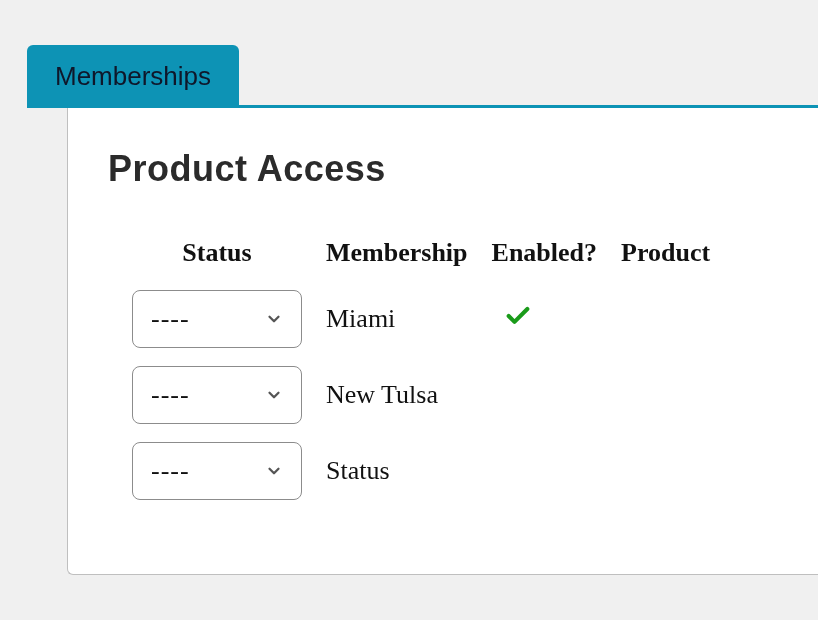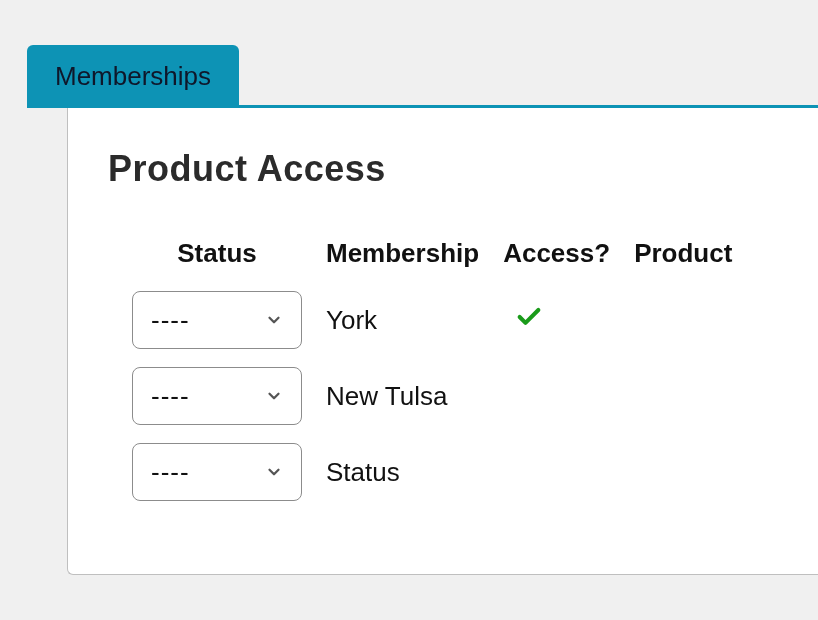--- a/index.html
+++ b/index.html
@@ -41,20 +41,21 @@
       font-size: 36px;
       font-weight: 800;
       color: #2b2b2b;
       margin-bottom: 30px;
       letter-spacing: 0.5px;
     }
     table {
       border-collapse: separate;
       border-spacing: 0 18px;
       margin-left: 12px;
+      font-family: Liberation Serif, serif;
     }
     th {
       font-size: 26px;
       font-weight: 700;
       color: #111;
       text-align: right;
       padding: 0 12px 4px 12px;
     }
     th:first-child { text-align: center; }
     td {
@@ -105,37 +106,37 @@
 </div>
 
 <div class="panel">
   <h1>Product Access</h1>
 
   <table>
     <thead>
       <tr>
         <th>Status</th>
         <th>Membership</th>
-        <th>Access?</th>
+        <th>Enabled?</th>
         <th>Product</th>
       </tr>
     </thead>
     <tbody>
       <tr>
         <td>
           <div class="select-wrap">
             <span class="select-value">----</span>
             <span class="chevron">
               <svg viewBox="0 0 24 24" width="18" height="18" fill="none" stroke="#555" stroke-width="3" stroke-linecap="round" stroke-linejoin="round">
                   <polyline points="6 9 12 15 18 9"></polyline>
                 </svg>
             </span>
           </div>
         </td>
-        <td>York</td>
+        <td>Miami</td>
         <td class="enabled-cell">
           <span class="check">
             <svg viewBox="0 0 24 24" width="28" height="28" fill="none" stroke="#1a9b1a" stroke-width="3.5" stroke-linecap="round" stroke-linejoin="round">
                 <polyline points="20 6 9 17 4 12"></polyline>
               </svg>
           </span>
         </td>
         <td></td>
       </tr>
 

